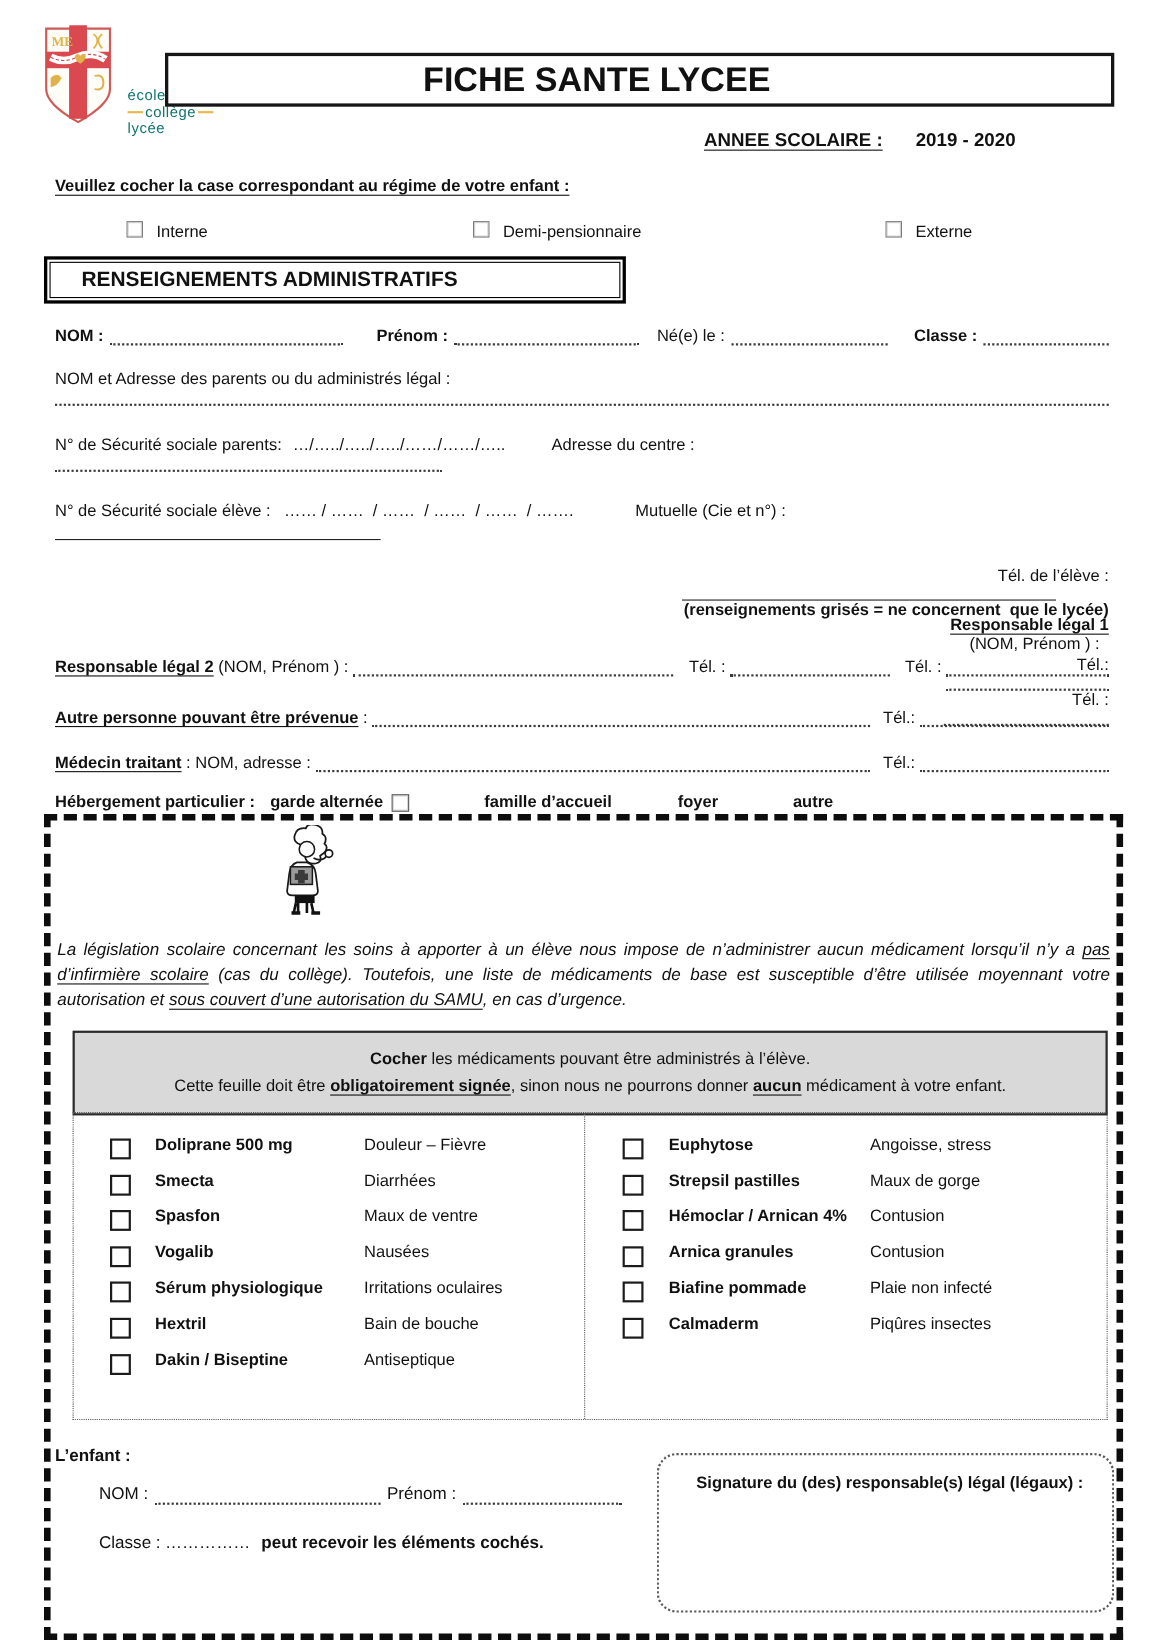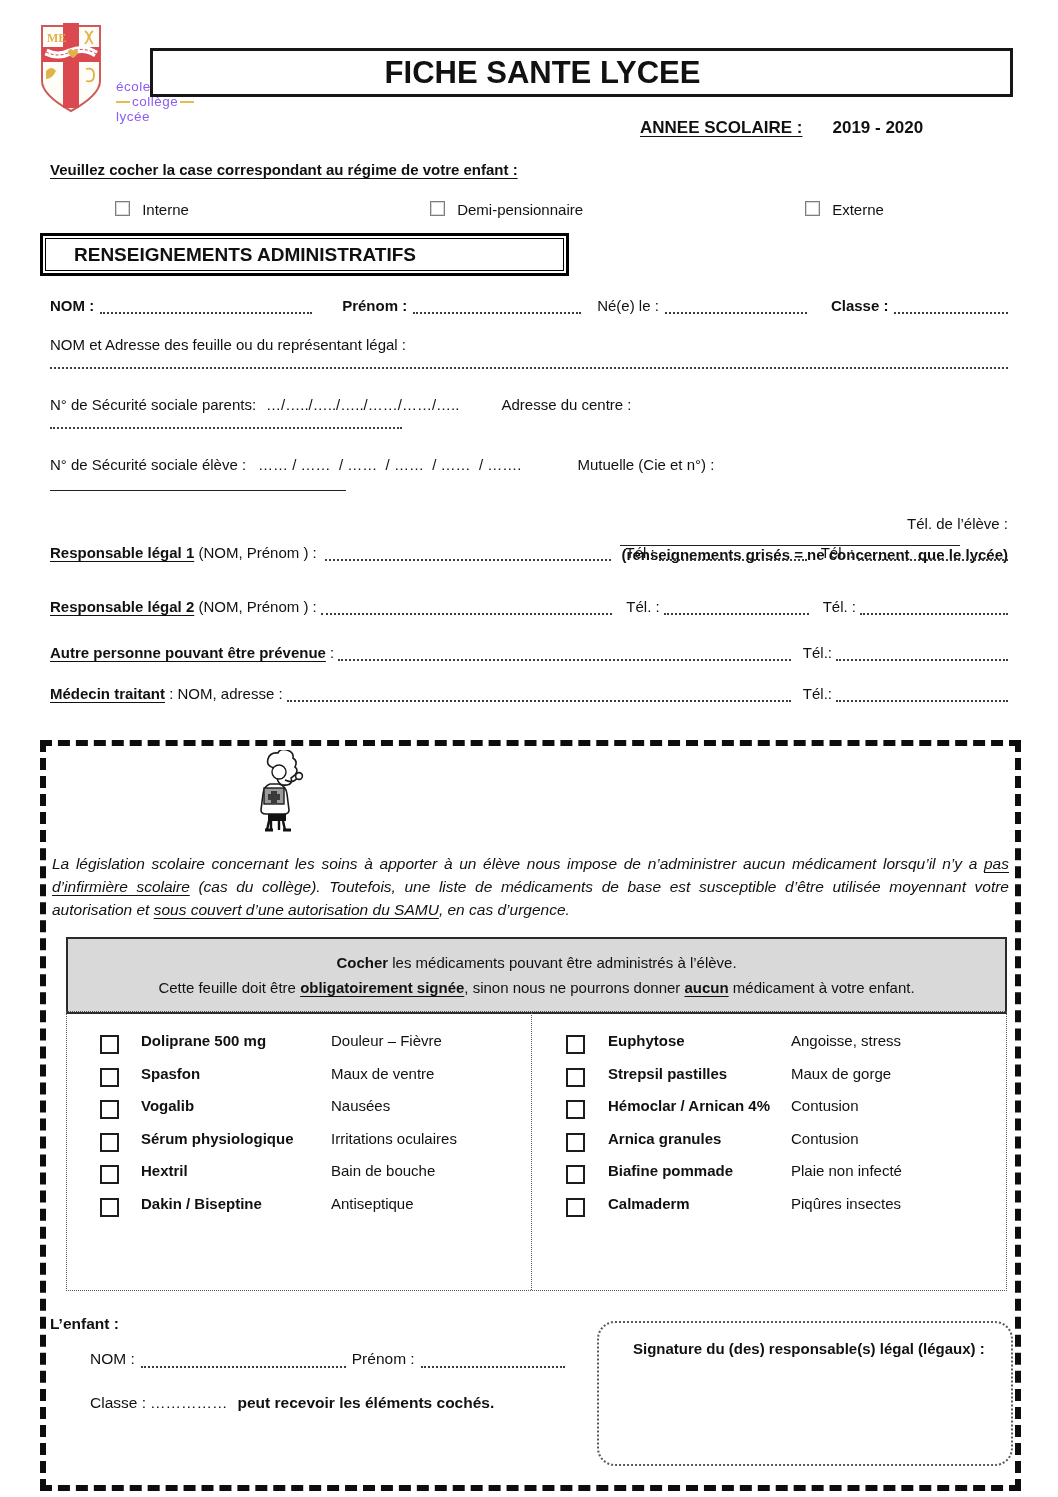--- a/index.html
+++ b/index.html
@@ -40,21 +40,21 @@
   .med-name{position:absolute;font-weight:bold;}
   .medcol.left .med-name{left:74px;}
   .medcol.right .med-name{left:76px;}
   .med-ind{position:absolute;}
   .medcol.left .med-ind{left:264px;}
   .medcol.right .med-ind{left:259px;}
   .sigbox{left:597px;top:1321px;width:416px;height:145px;border:2px dotted #5a5a5a;border-radius:18px;box-sizing:border-box;
           padding:17px 20px 0 34px;}
   .para{left:52px;top:852px;width:957px;text-align:justify;font-style:italic;line-height:23px;font-size:15.5px;}
   .nurse-wrap{left:252px;top:750px;}
-  .logo-text{color:#8b5cf6;font-size:13.5px;line-height:15px;letter-spacing:.5px;}
+  .logo-text{color:#0f766e;font-size:13.5px;line-height:15px;letter-spacing:.5px;}
   .goldline{display:inline-block;height:0;border-top:2px solid #eab94f;vertical-align:3px;}
 </style>
 </head>
 <body>
 
 <div class="page">
 
   <div class="abs" style="left:38px;top:23px;width:150px;height:110px;">
     <svg width="66" height="92" viewBox="0 0 66 92">
       <path d="M4 3 H62 V58 Q62 72 33 88 Q4 72 4 58 Z" fill="#fffdf8" stroke="#d05a55" stroke-width="2"></path>
@@ -108,21 +108,21 @@
     <span class="b">NOM :</span>
     <span class="leader" style="width:212px;margin:0 30px 0 6px;"></span>
     <span class="b">Prénom :</span>
     <span class="leader" style="width:168px;margin:0 16px 0 6px;"></span>
     <span>Né(e) le :</span>
     <span class="leader" style="width:142px;margin:0 24px 0 6px;"></span>
     <span class="b">Classe :</span>
     <span class="leader flex1" style="margin-left:6px;"></span>
   </div>
 
-  <div class="abs" style="left:50px;top:336px;">NOM et Adresse des feuille ou du représentant légal :</div>
+  <div class="abs" style="left:50px;top:336px;">NOM et Adresse des parents ou du administrés légal :</div>
   <div class="abs leader" style="left:50px;top:354px;width:958px;"></div>
 
   <div class="abs row" style="left:50px;top:396px;width:958px;">
     <span>N° de Sécurité sociale parents:</span>
     <span style="margin-left:10px;">…/…../…../…../……/……/…..</span>
     <span style="margin-left:42px;">Adresse du centre :</span>
   </div>
   <div class="abs leader" style="left:50px;top:414px;width:352px;"></div>
 
   <div class="abs row" style="left:50px;top:456px;width:958px;">
@@ -131,21 +131,21 @@
     <span style="margin-left:56px;">Mutuelle (Cie et n°) :</span>
   </div>
   <div class="abs solidline" style="left:50px;top:477px;width:296px;"></div>
 
   <div class="abs row" style="left:50px;top:515px;width:958px;flex-direction:column;">
     <span>Tél. de l’élève :</span>
     <span class="solidline" style="width:340px;margin:0 48px 0 8px;"></span>
     <span class="b">(renseignements grisés = ne concernent  que le lycée)</span>
   </div>
 
-  <div class="abs row" style="left:50px;top:544px;width:958px;">
+  <div class="abs row" style="left:50px;top:560px;width:958px;flex-direction:column;">
     <span class="b u">Responsable légal 1</span>
     <span> (NOM, Prénom ) :  </span>
     <span class="leader flex1"></span>
     <span style="margin-left:14px;">Tél.:</span>
     <span class="leader" style="width:148px;margin-left:4px;"></span>
     <span style="margin-left:14px;">Tél. :</span>
     <span class="leader" style="width:150px;margin-left:4px;"></span>
   </div>
 
   <div class="abs row" style="left:50px;top:598px;width:958px;">
@@ -167,20 +167,28 @@
   </div>
 
   <div class="abs row" style="left:50px;top:685px;width:958px;">
     <span class="b u">Médecin traitant</span>
     <span> : NOM, adresse : </span>
     <span class="leader flex1"></span>
     <span style="margin-left:12px;">Tél.:</span>
     <span class="leader" style="width:172px;margin-left:4px;"></span>
   </div>
 
+  <div class="abs row b" style="left:50px;top:721px;width:958px;align-items:center;">
+    <span>Hébergement particulier :</span>
+    <span style="margin-left:14px;">garde alternée</span>
+    <span class="cb" style="width:14px;height:14px;border-color:#555;margin-left:8px;"></span>
+    <span style="margin-left:68px;">famille d’accueil</span>
+    <span style="margin-left:60px;">foyer</span>
+    <span style="margin-left:68px;">autre</span>
+  </div>
 
   <div class="abs dashbox"></div>
 
   <div class="abs nurse-wrap">
     <svg width="64" height="88" viewBox="0 0 64 88">
       <path d="M22 18 q-8 -2 -6 -9 q2 -7 10 -6 q2 -5 9 -3 q7 2 6 8 q5 3 2 9 q4 3 0 8 l-4 3 q2 6 -4 7 q-7 1 -9 -4 Z" fill="#fff" stroke="#1a1a1a" stroke-width="1.6"></path>
       <circle cx="27" cy="22" r="7" fill="#fff" stroke="#1a1a1a" stroke-width="1.4"></circle>
       <path d="M18 34 q-6 2 -7 10 l-2 16 q0 4 5 4 l18 0 q5 0 5 -4 l-2 -16 q-1 -8 -8 -10 Z" fill="#fff" stroke="#1a1a1a" stroke-width="1.6"></path>
       <rect x="12" y="38" width="20" height="16" fill="#9a9a9a" stroke="#1a1a1a" stroke-width="1.4"></rect>
       <path d="M19 41 h6 v3 h3 v6 h-3 v3 h-6 v-3 h-3 v-6 h3 Z" fill="#3a3a3a"></path>
@@ -206,20 +214,25 @@
 
   <div class="abs medtable">
     <div class="medcol left" style="padding-top:20px;">
         <div class="med-row">
           <span class="med-cb"></span>
           <span class="med-name">Doliprane 500 mg</span>
           <span class="med-ind">Douleur – Fièvre</span>
         </div>
         <div class="med-row">
           <span class="med-cb"></span>
+          <span class="med-name">Smecta</span>
+          <span class="med-ind">Diarrhées</span>
+        </div>
+        <div class="med-row">
+          <span class="med-cb"></span>
           <span class="med-name">Spasfon</span>
           <span class="med-ind">Maux de ventre</span>
         </div>
         <div class="med-row">
           <span class="med-cb"></span>
           <span class="med-name">Vogalib</span>
           <span class="med-ind">Nausées</span>
         </div>
         <div class="med-row">
           <span class="med-cb"></span>

